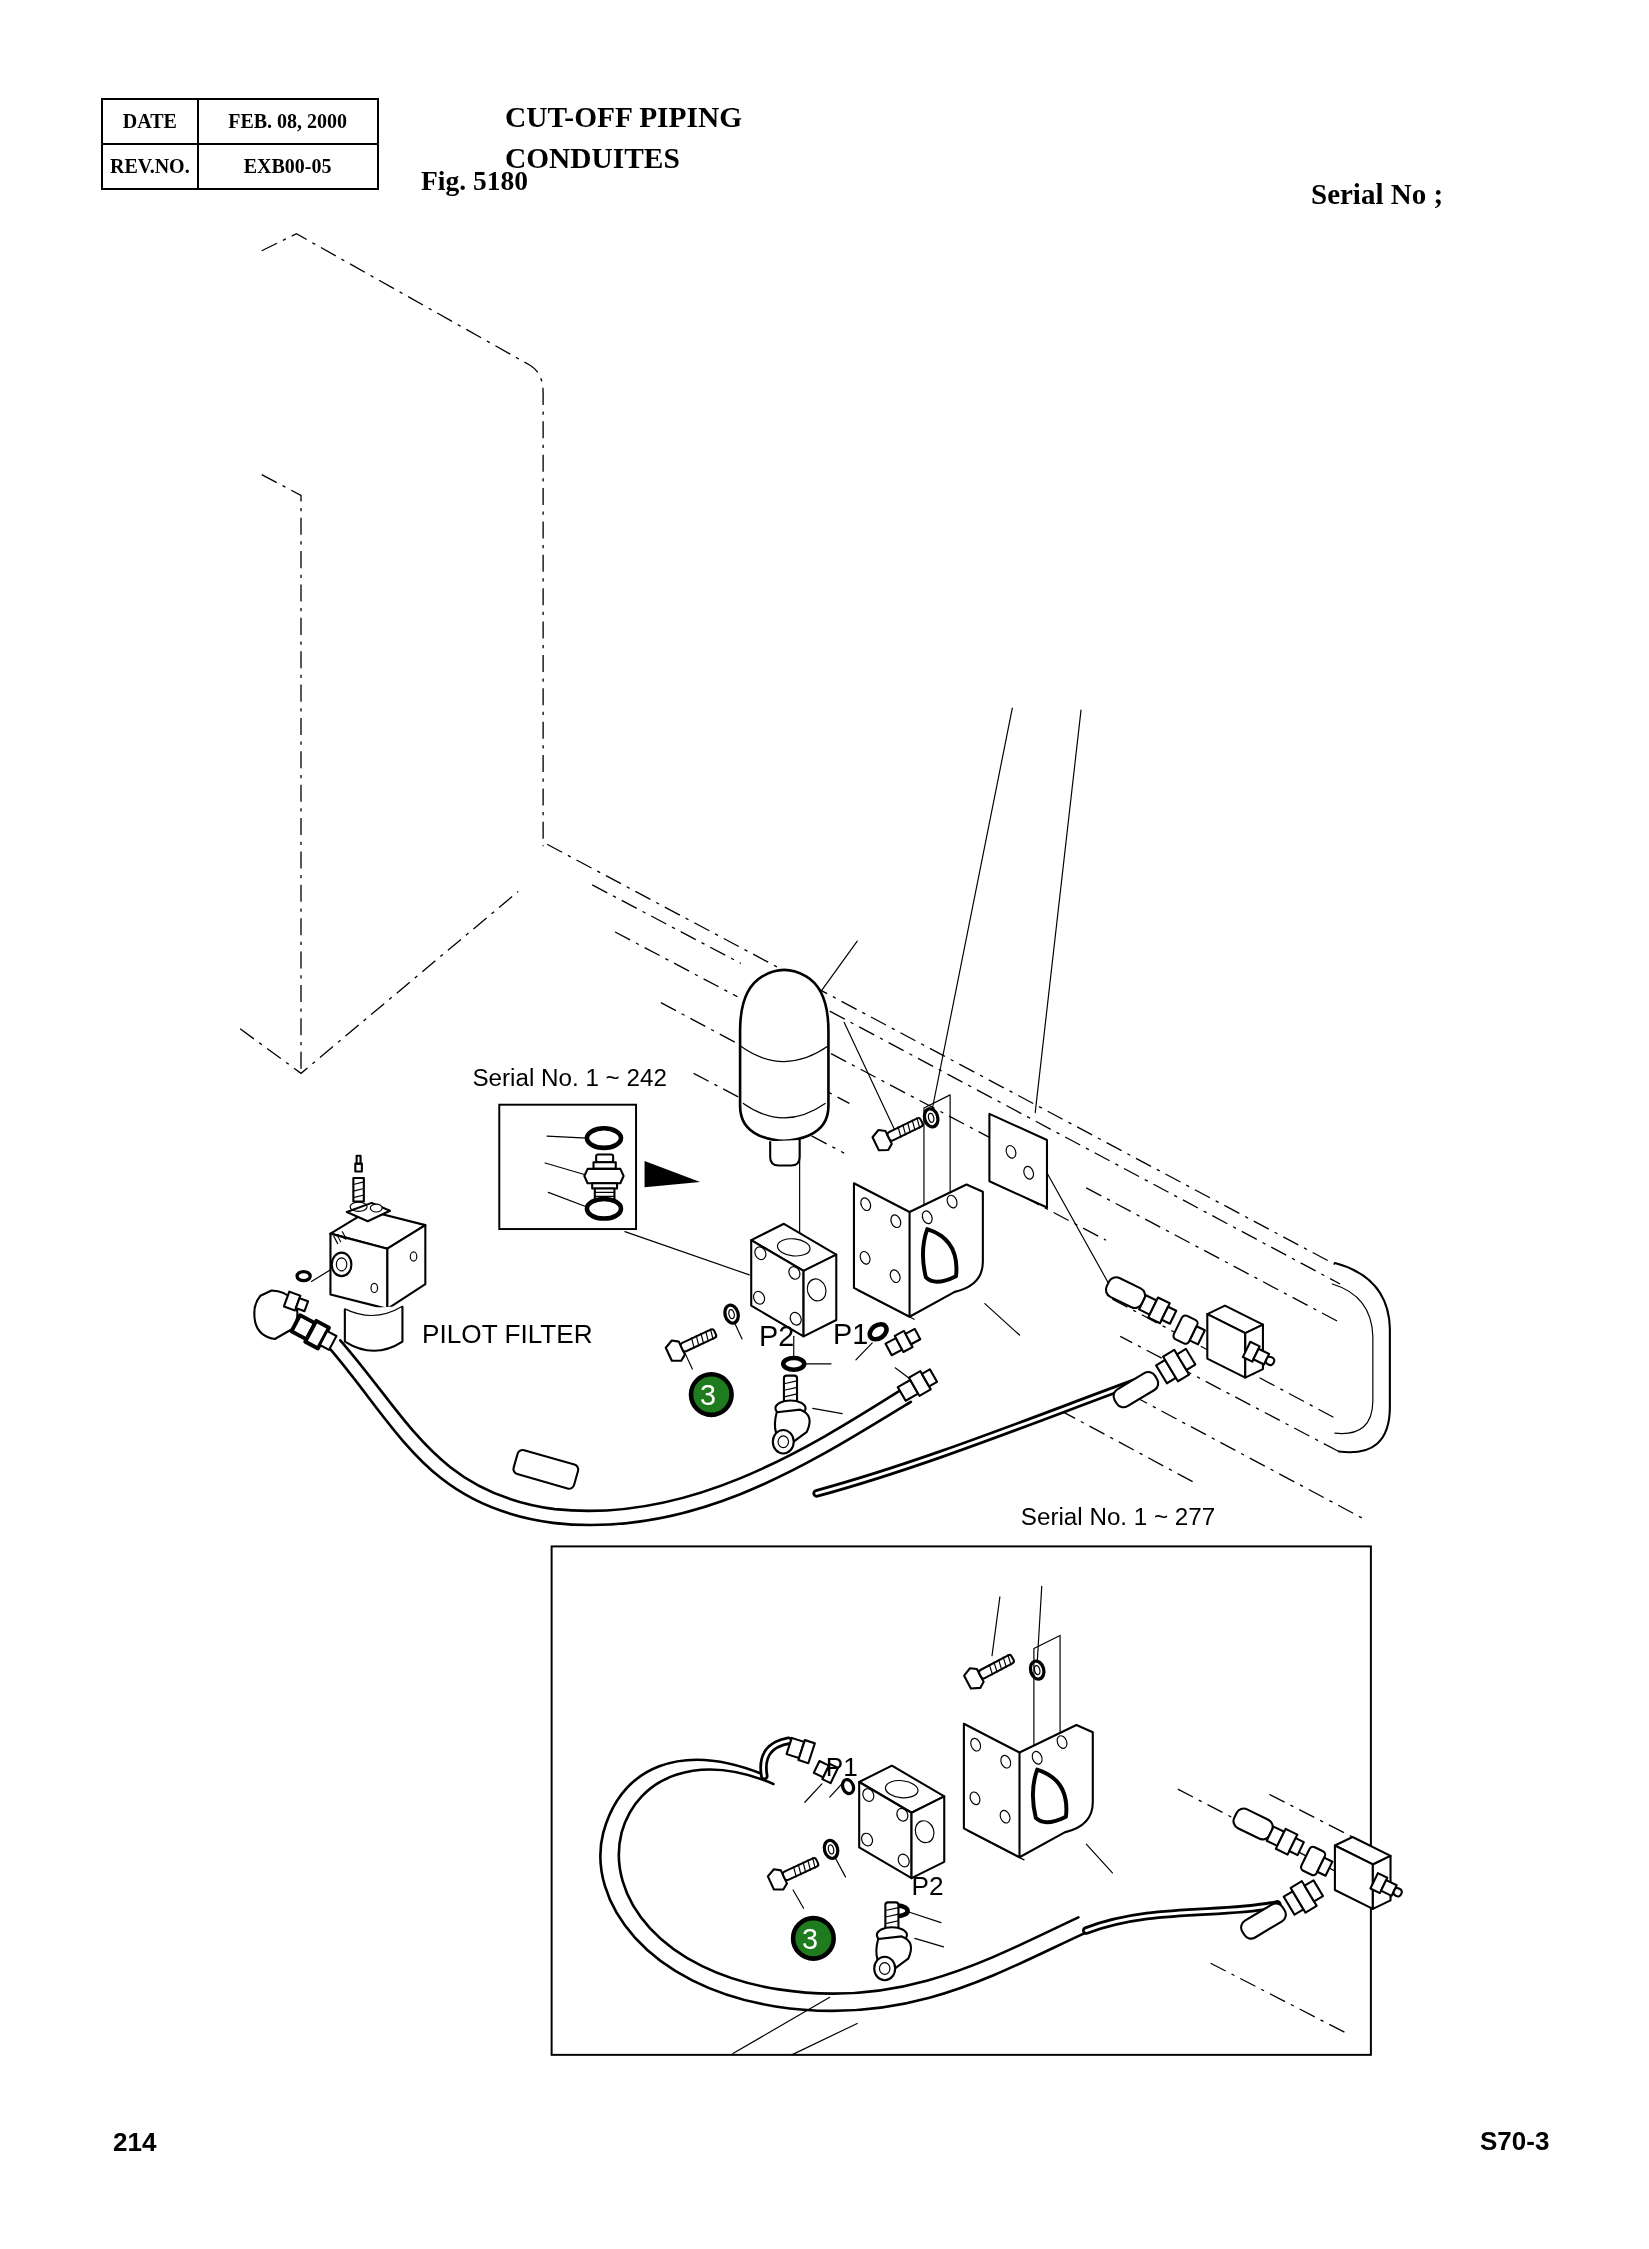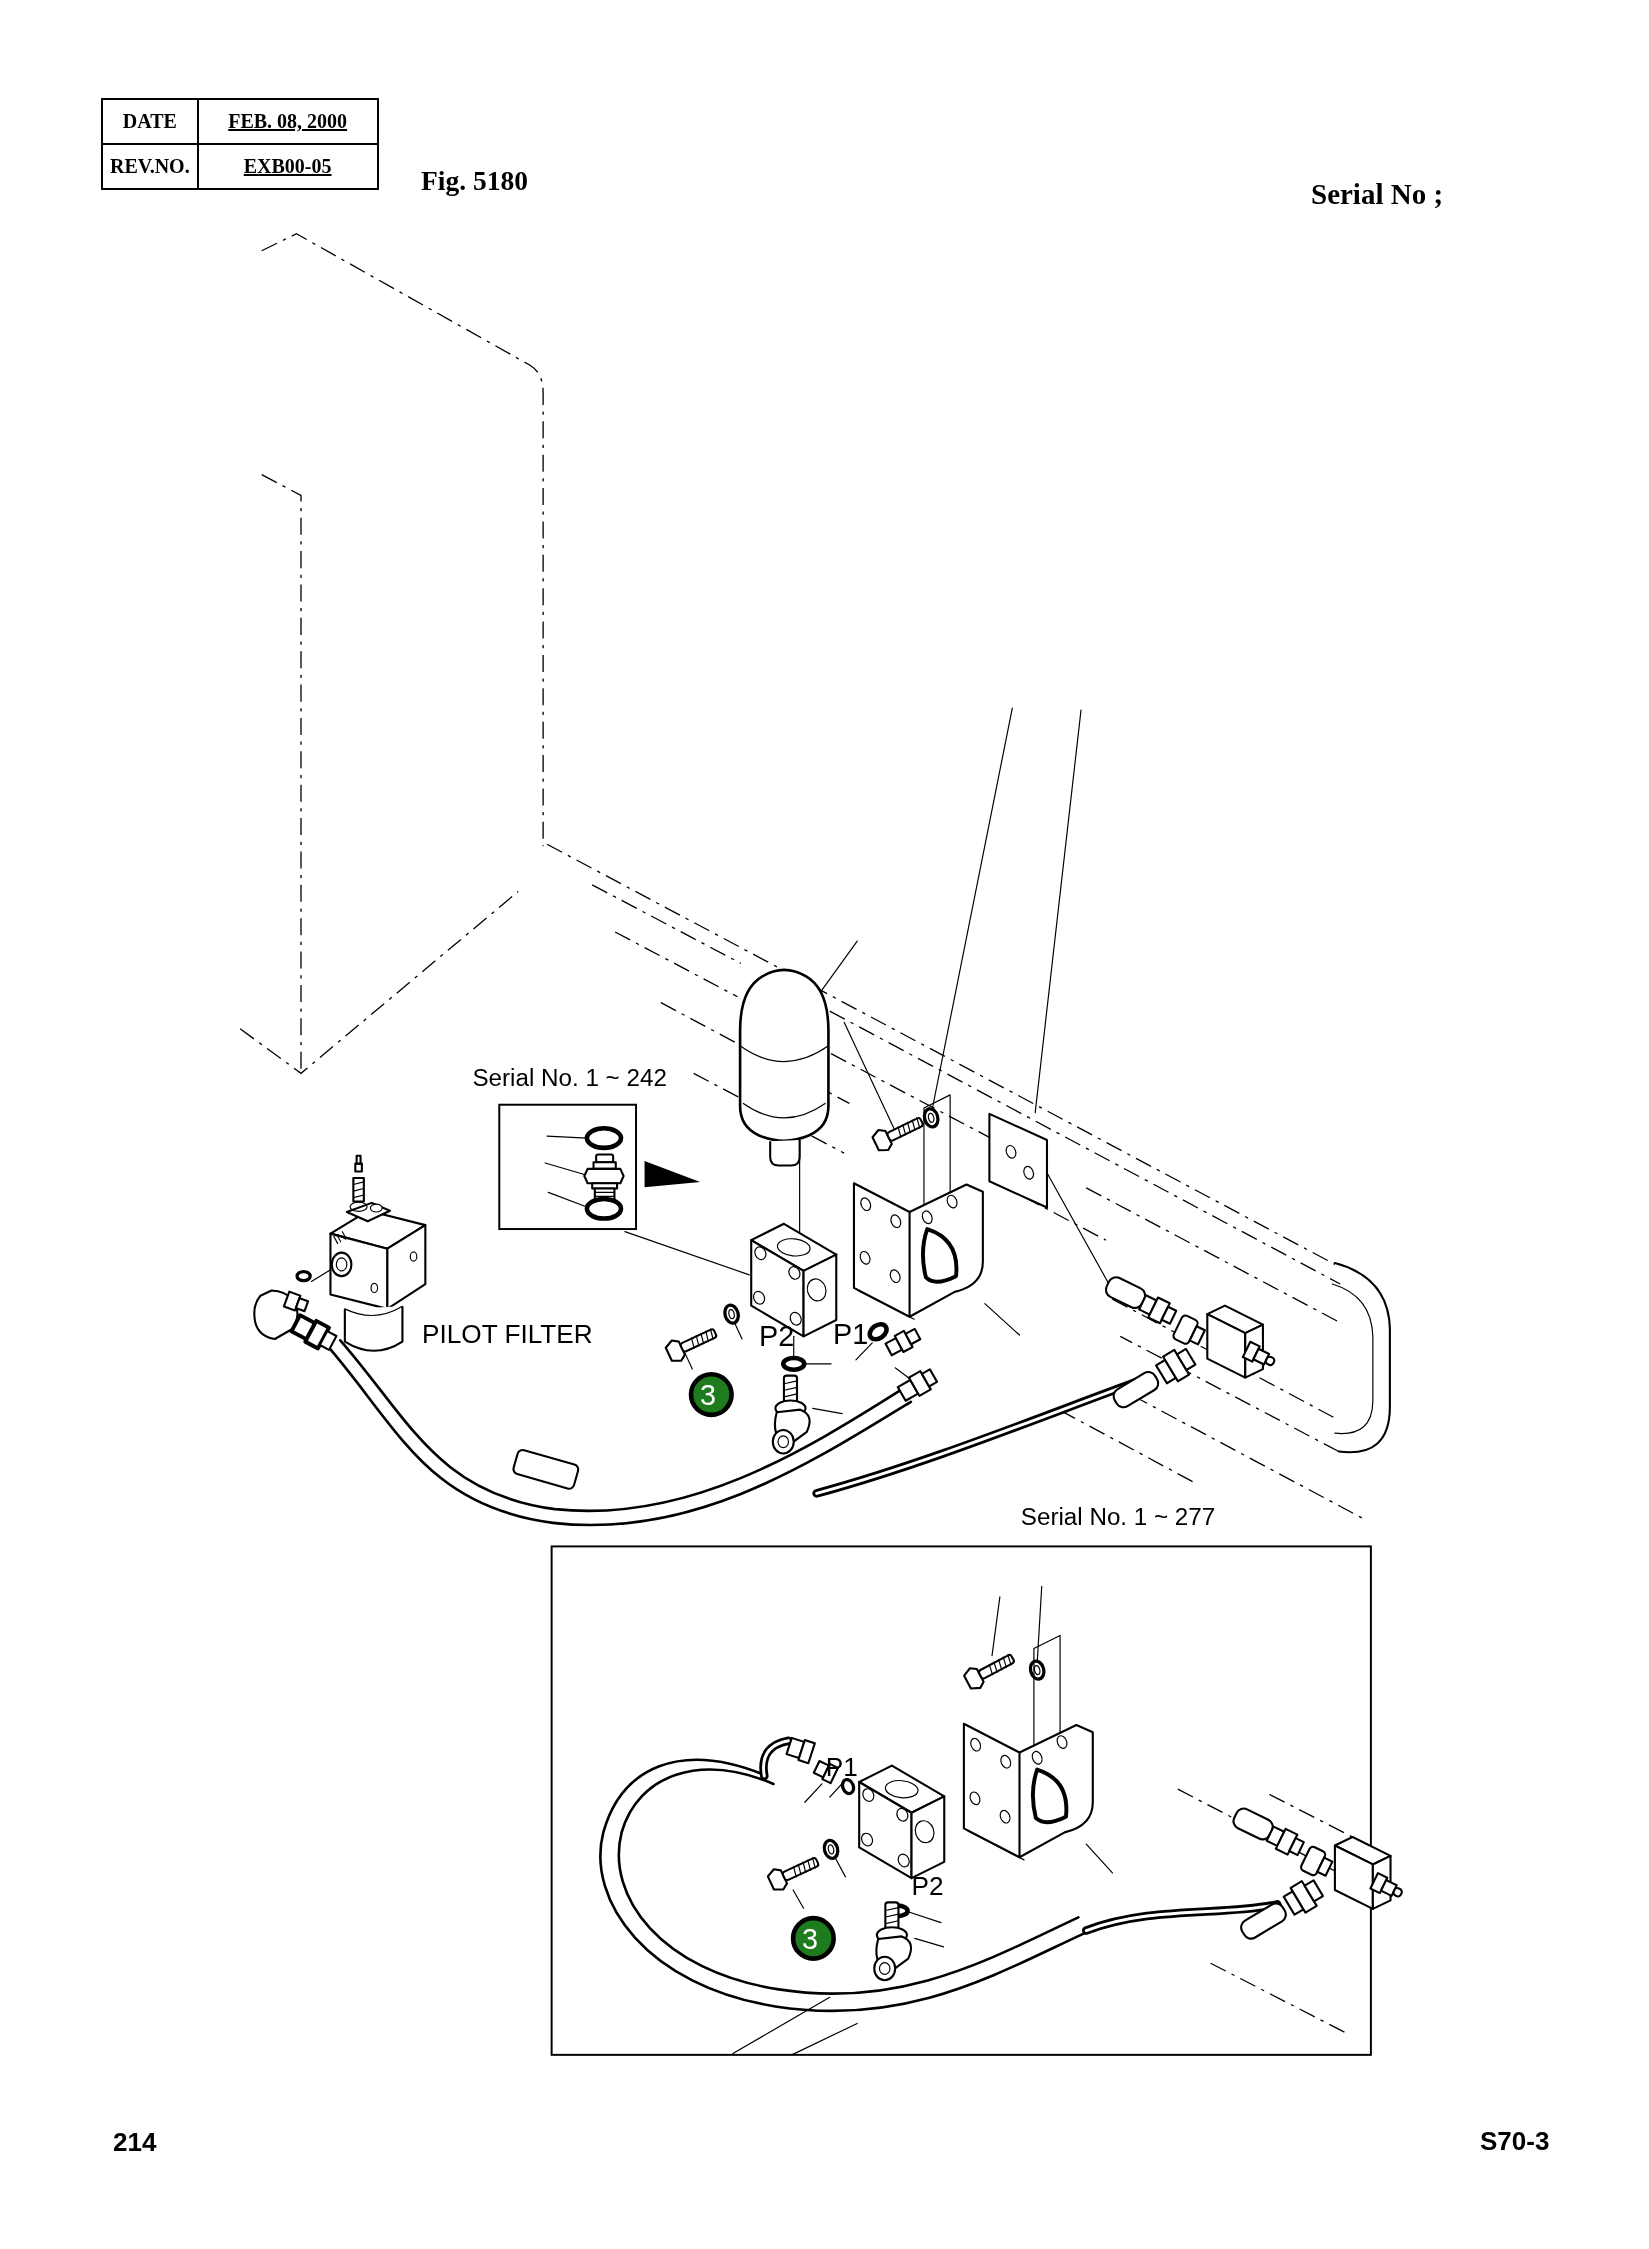--- a/index.html
+++ b/index.html
@@ -3,21 +3,21 @@
 <meta charset="utf-8">
 <style>
   html,body{margin:0;padding:0;background:#fff;}
   .page{position:relative;width:1649px;height:2250px;background:#fff;overflow:hidden;
         font-family:"Liberation Serif",serif;color:#000;}
   
   .rev-table{position:absolute;left:101px;top:98px;border-collapse:collapse;}
   .rev-table td{border:2.6px solid #000;font-weight:bold;font-size:20px;text-align:center;
         font-family:"Liberation Serif",serif;padding:0 7px;height:43px;}
   .rev-table td.c1{width:79px;}
-  .rev-table td.c2{width:164px;text-decoration:underline;}
+  .rev-table td.c2{width:164px;}
   .fig-label{position:absolute;left:421px;top:119px;font-weight:bold;font-size:27.5px;margin-top:46px;}
   .title-block{position:absolute;left:505px;top:97px;font-weight:bold;font-size:29.4px;line-height:41px;}
   .serial{position:absolute;left:1311px;top:178px;font-weight:bold;font-size:29px;}
   .pg-num{position:absolute;left:113px;top:2127px;font-family:"Liberation Sans",sans-serif;
           font-weight:bold;font-size:26px;}
   .doc-code{position:absolute;left:1480px;top:2126px;font-family:"Liberation Sans",sans-serif;
           font-weight:bold;font-size:26px;}
   svg{position:absolute;left:0;top:0;}
   
   .ln{fill:none;stroke:#000;stroke-width:3.2;stroke-linejoin:round;stroke-linecap:round;}
@@ -47,20 +47,24 @@
       <td class="c2">FEB. 08, 2000</td>
     </tr>
     <tr>
       <td class="c1">REV.NO.</td>
       <td class="c2">EXB00-05</td>
     </tr>
   </tbody>
     </table>
 
   <div class="fig-label">Fig. 5180</div>
+  <div class="title-block">
+    <div>CUT-OFF PIPING</div>
+    <div>CONDUITES</div>
+  </div>
   <div class="serial">Serial No ;</div>
 
   <svg width="1649" height="2250" viewBox="0 0 2520 3438">
     <defs>
       <g id="bolt">
         <path d="M-22,-11 L-9,-17 L0,-11 L0,11 L-9,17 L-22,11 Z" class="wpart"></path>
         <rect x="0" y="-7" width="56" height="14" rx="4" class="wpart"></rect>
         <path d="M20,-8 L17,8 M28,-8 L25,8 M36,-8 L33,8 M44,-8 L41,8 M52,-8 L49,8" class="ln2"></path>
       </g>
       <g id="washer">

